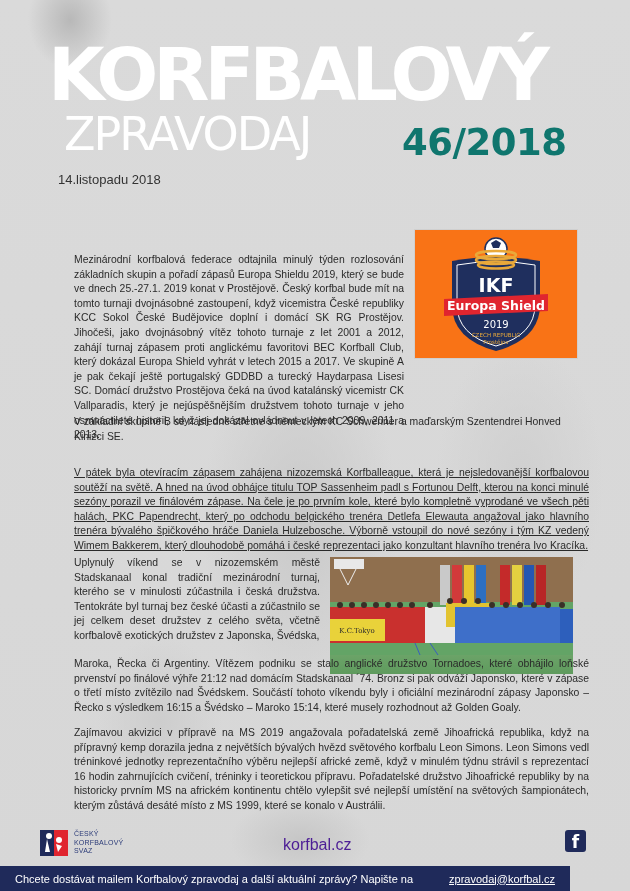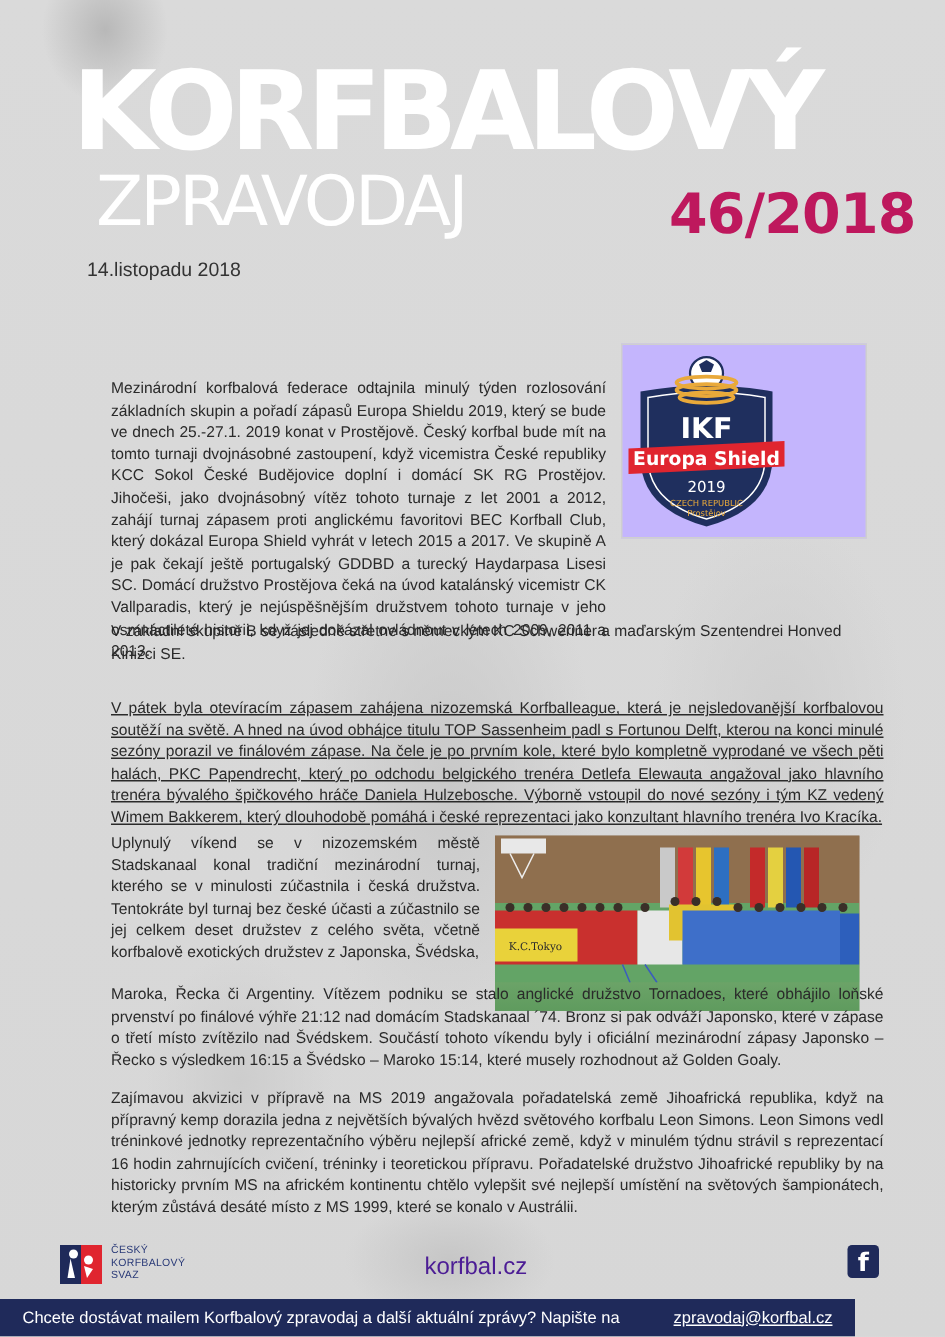--- a/index.html
+++ b/index.html
@@ -29,42 +29,42 @@
   .masthead-title2 {
     position:absolute; left:48px; top:111px;
     font-family:"DejaVu Sans", sans-serif;
     font-size:46px; letter-spacing:-2px;
     color:#ffffff; line-height:1;margin-left:16px;
   }
   .issue-number {
     position:absolute; left:402px; top:124px;
     font-family:"DejaVu Sans", sans-serif;
     font-weight:bold; font-size:37px;
-    color:#be185d; line-height:1; letter-spacing:-0.5px;margin-left:44px;
+    color:#0f766e; line-height:1; letter-spacing:-0.5px;
   }
   .issue-date {
     position:absolute; left:58px; top:172px;
     font-size:13px; color:#333;
   }
   .para {
     position:absolute;
     font-size:10.4px; line-height:14.6px;
     text-align:justify; color:#2a2a2a;
   }
   #p1 { left:74px; top:207px; width:330px;margin-top:46px; }
   #p1b { left:74px; top:415px; width:515px; text-align:left; }
   #p2 { left:74px; top:466px; width:515px;text-decoration:underline; }
   #p3 { left:74px; top:556px; width:246px; }
   #p3b { left:74px; top:657px; width:515px; }
   #p4 { left:74px; top:726px; width:515px; }
 
   .logo-box {
     position:absolute; left:414px; top:229px; width:164px; height:130px;
-    background:#c4b5fd; border:1px solid #cfcfcf;
-    display:flex; align-items:center; 
+    background:#f97316; border:1px solid #cfcfcf;
+    display:flex; align-items:center; justify-content:center;
   }
   .photo {
     position:absolute; left:330px; top:557px; width:243px; height:117px;
     overflow:hidden;
     background:linear-gradient(#8a6d4f 0%, #9d7b58 40%, #7a6a55 55%, #6ea56a 80%, #5f9b5e 100%);
   }
   .footer-band {
     position:absolute; left:0; top:866px; width:570px; height:25px;
     background:#1f2a5a;
     color:#ffffff; font-size:11px;

